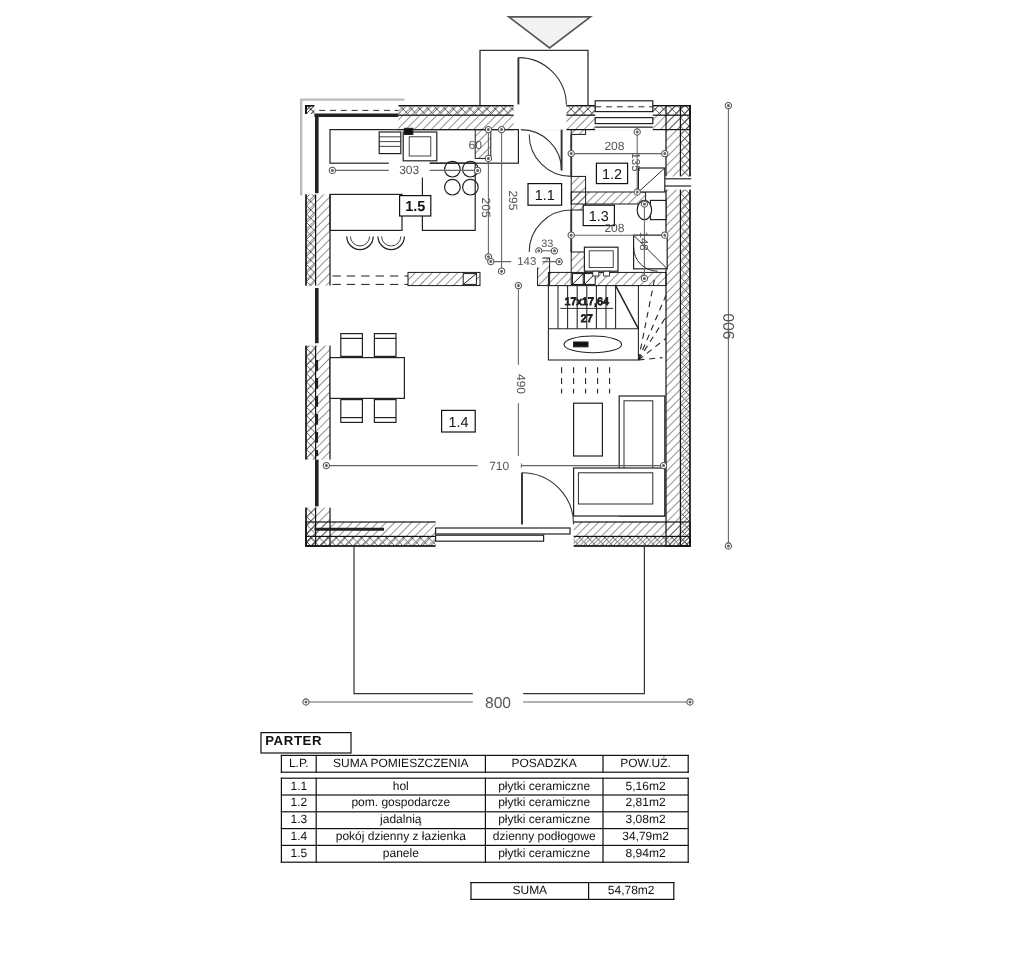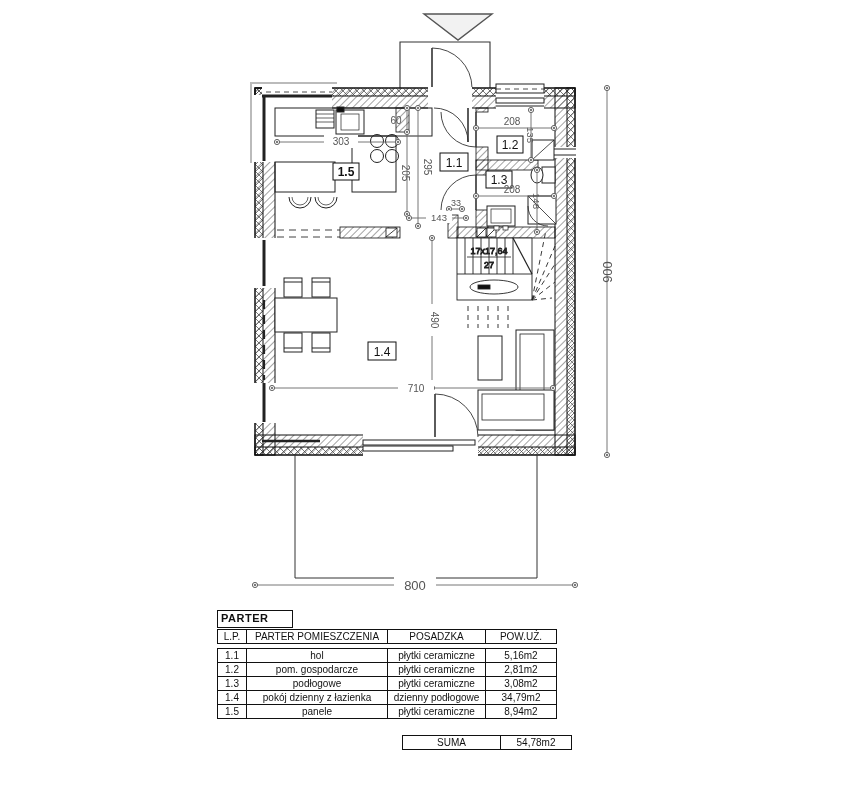--- a/index.html
+++ b/index.html
@@ -5,26 +5,26 @@
   html,body{margin:0;padding:0;background:#fff;}
   #sheet{position:relative;width:848px;height:812px;background:#fff;overflow:hidden;
          font-family:"Liberation Sans",sans-serif;color:#111;}
   svg{position:absolute;left:0;top:0;}
   svg text{font-family:"Liberation Sans",sans-serif;}
   .dimtxt{fill:#555;}
   .lbltxt{fill:#111;font-weight:bold;}
   
   .parter{position:absolute;left:217px;top:610px;width:56px;height:15px;border:1px solid #111;
           font-size:11px;font-weight:bold;padding:1px 15px 0 3px;letter-spacing:.5px;}
-  table.lg{border-collapse:collapse;position:absolute;table-layout:fixed;}
+  table.lg{border-collapse:collapse;position:absolute;table-layout:fixed;margin-left:17px;}
   table.lg td{border:1px solid #111;font-size:10px;text-align:center;padding:0;height:13px;
               overflow:hidden;white-space:nowrap;}
   #hdr{left:217px;top:629px;width:337px;}
   #rows{left:217px;top:648px;width:337px;}
-  #suma{left:402px;top:735px;width:169px;}
+  #suma{left:375px;top:735px;width:169px;}
   .c1{width:28px}.c2{width:140px}.c3{width:97px}.c4{width:70px}
 </style>
 </head>
 <body>
 <div id="sheet">
 
 <svg width="848" height="812" viewBox="0 0 848 812">
   <defs>
     <pattern id="hatch" width="5" height="5" patternUnits="userSpaceOnUse" patternTransform="rotate(45)">
       <line x1="0" y1="0" x2="0" y2="5" stroke="#333" stroke-width="0.9"></line>
@@ -303,21 +303,21 @@
     <text x="416" y="392">710</text>
   </g>
 </svg>
 
 <div class="parter">PARTER</div>
 
 <table class="lg" id="hdr">
   <tbody>
         <tr>
     <td class="c1">L.P.</td>
-    <td class="c2">PARTER POMIESZCZENIA</td>
+    <td class="c2">SUMA POMIESZCZENIA</td>
     <td class="c3">POSADZKA</td>
     <td class="c4">POW.UŻ.</td>
   </tr>
 </tbody>
     </table>
 
 <table class="lg" id="rows">
   <tbody>
         <tr>
     <td class="c1">1.1</td>
@@ -326,21 +326,21 @@
     <td class="c4">5,16m2</td>
   </tr>
   <tr>
     <td class="c1">1.2</td>
     <td class="c2">pom. gospodarcze</td>
     <td class="c3">płytki ceramiczne</td>
     <td class="c4">2,81m2</td>
   </tr>
   <tr>
     <td class="c1">1.3</td>
-    <td class="c2">podłogowe</td>
+    <td class="c2">jadalnią</td>
     <td class="c3">płytki ceramiczne</td>
     <td class="c4">3,08m2</td>
   </tr>
   <tr>
     <td class="c1">1.4</td>
     <td class="c2">pokój dzienny z łazienka</td>
     <td class="c3">dzienny podłogowe</td>
     <td class="c4">34,79m2</td>
   </tr>
   <tr>

